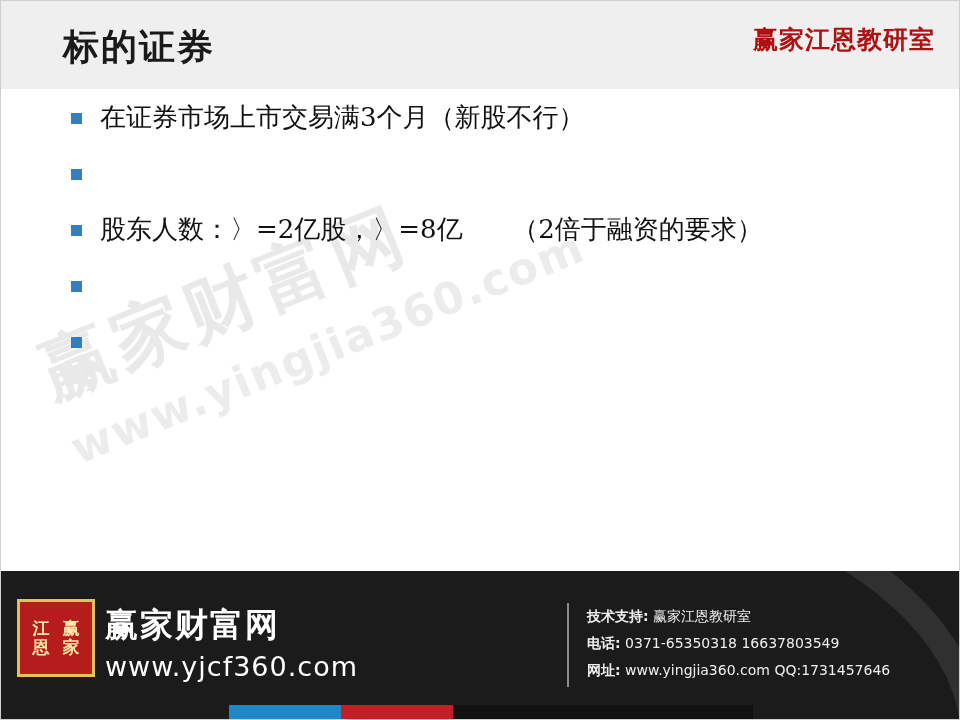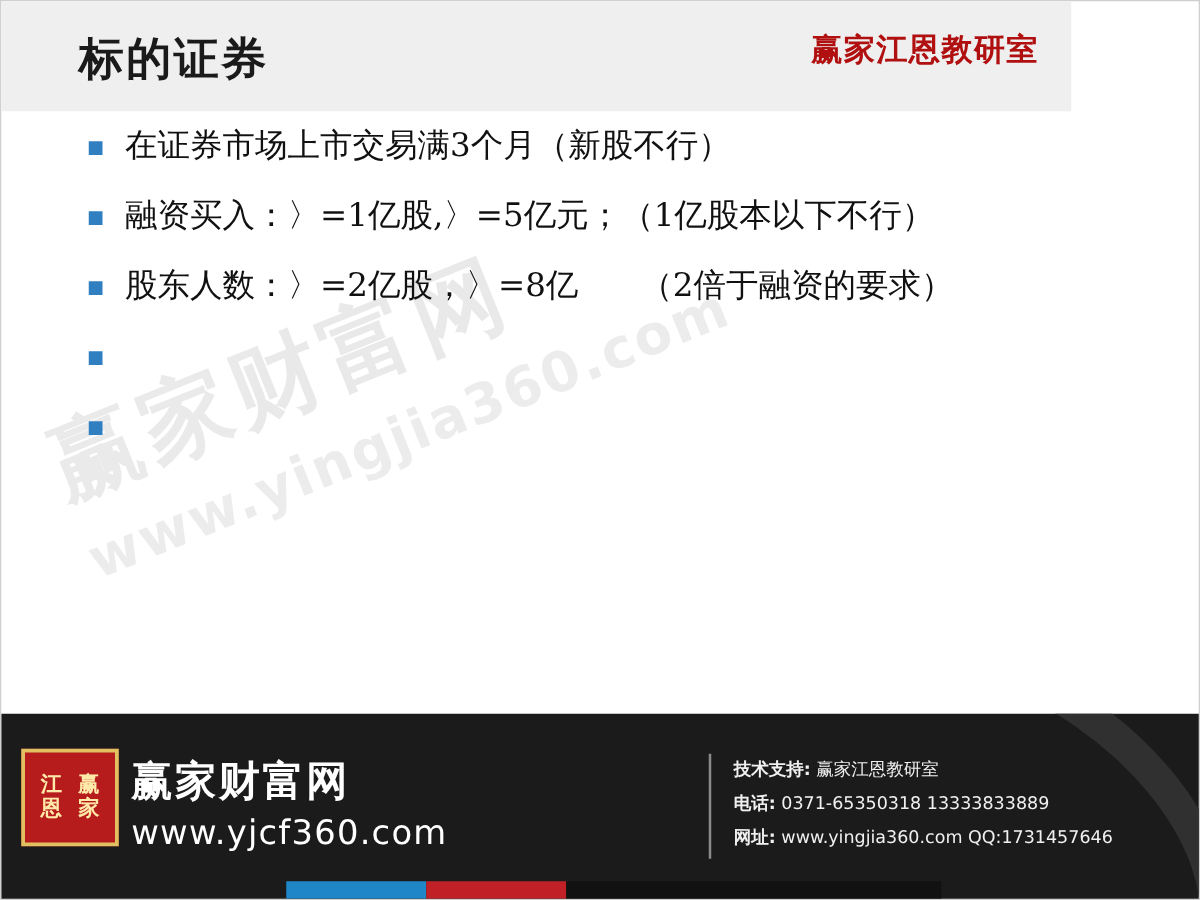--- a/index.html
+++ b/index.html
@@ -19,21 +19,21 @@
     height: 720px;
     background: #ffffff;
     box-sizing: border-box;
     border: 1px solid #cfcfcf;
     overflow: hidden;
   }
   
   .header {
     position: absolute;
     left: 0; top: 0;
-    width: 856px;
+    width: 960px;
     height: 88px;
     background: #efefef;
     text-align: center;
   }
   .slide-title {
     position: absolute;
     left: 62px;
     top: 22px;
     font-family: "DejaVu Sans", "Liberation Sans", sans-serif;
     font-size: 36px;
@@ -221,21 +221,20 @@
 
   <div class="content">
 
     <div class="bullet-row">
       <div class="bullet-marker"></div>
       <div class="bullet-text">在证券市场上市交易满3个月（新股不行）</div>
     </div>
 
     <div class="bullet-row">
       <div class="bullet-marker"></div>
-      <div class="bullet-text">融资买入：〉=1亿股,〉=5亿元；（1亿股本以下不行）</div>
     </div>
 
     <div class="bullet-row">
       <div class="bullet-marker"></div>
       <div class="bullet-text">股东人数：〉=2亿股，〉=8亿      （2倍于融资的要求）</div>
     </div>
 
 
 
     <div class="bullet-row">
@@ -262,21 +261,21 @@
     <div class="brand-name">赢家财富网</div>
     <div class="brand-url">www.yjcf360.com</div>
 
     <div class="contact-box">
       <div class="contact-line">
         <b>技术支持:</b>
         <span>赢家江恩教研室</span>
       </div>
       <div class="contact-line">
         <b>电话:</b>
-        <span>0371-65350318  13333833889</span>
+        <span>0371-65350318  16637803549</span>
       </div>
       <div class="contact-line">
         <b>网址:</b>
         <span>www.yingjia360.com  QQ:1731457646</span>
       </div>
     </div>
   </div>
 
   <div class="strip strip-blue"></div>
   <div class="strip strip-red"></div>

